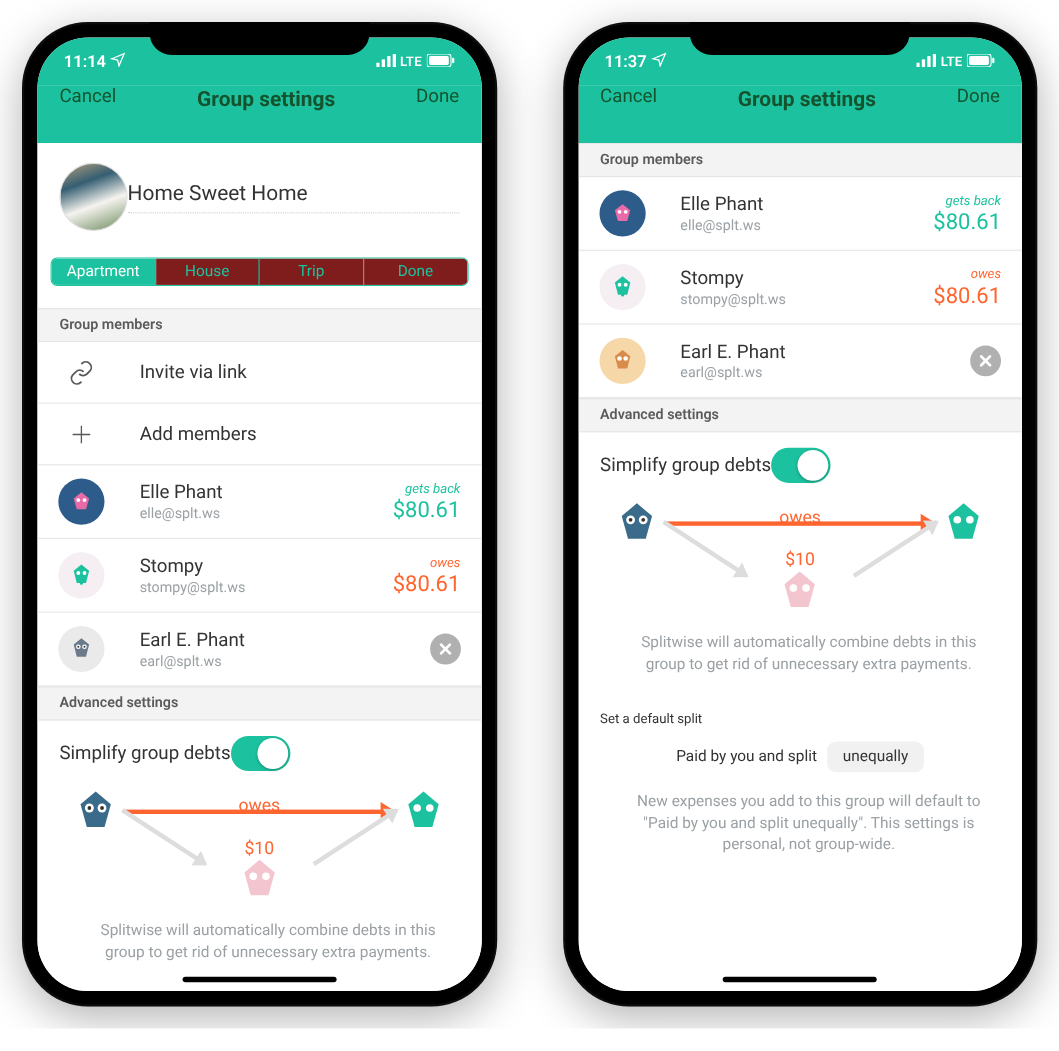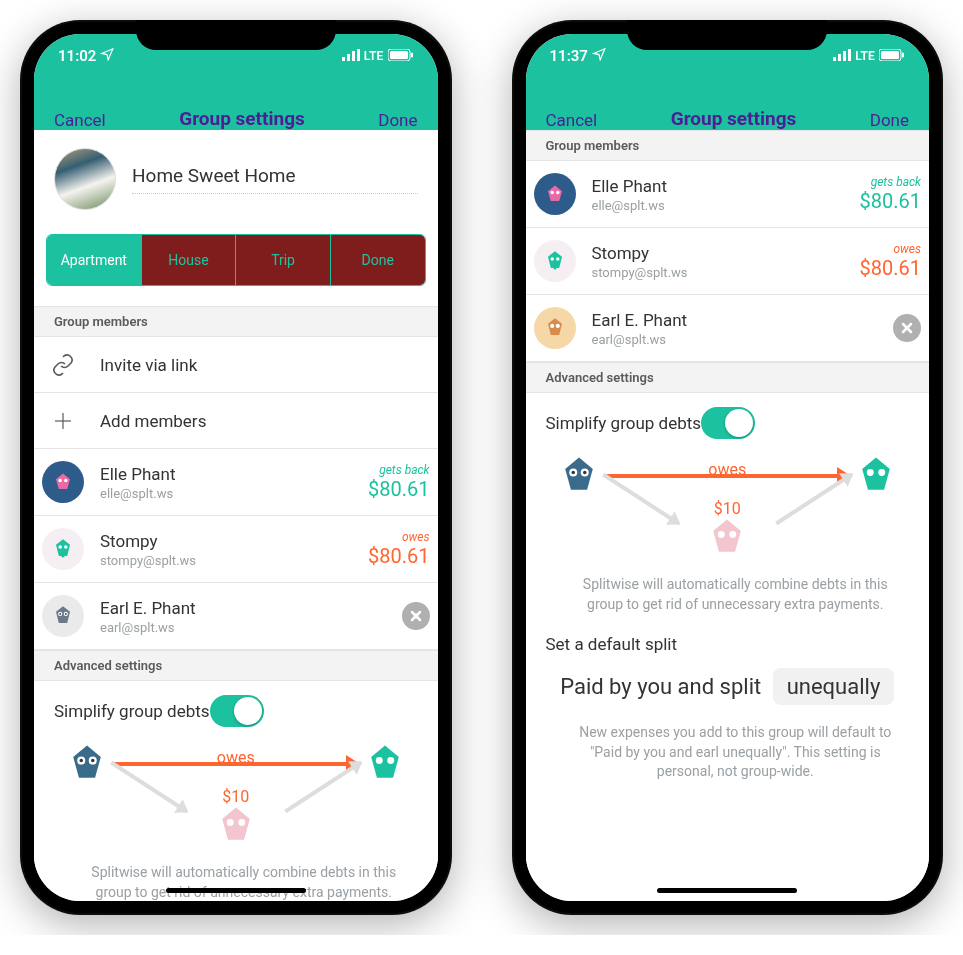--- a/index.html
+++ b/index.html
@@ -63,36 +63,36 @@
     font-size: 15px;
     font-weight: 600;
   }
   .status-left { display:flex; align-items:center; gap:4px; }
   .status-right { display:flex; align-items:center; gap:4px; font-size:12px; letter-spacing:0.2px; }
   .nav-bar {
     height: 52px;
     background: var(--teal);
     display: flex;
     justify-content: space-between;
-    align-items: flex-end;
+    align-items: flex-start;
     padding: 0 20px;
-    color: #4c1d95;
+    color: #14532d;
   }
   .nav-btn { font-size: 17px; font-weight: 400; }
   .nav-title { font-size: 19px; font-weight: 700; }
   .content {
     flex: 1;
     overflow: hidden;
     background: #fff;
   }
 
   
   .group-header {
     padding: 18px 20px 16px;
-    display:flex; align-items:center; gap:16px;
+    display:flex; align-items:center; 
   }
   .group-avatar {
     width:62px; height:62px; border-radius:50%;
     background: linear-gradient(160deg,#b8a07a 0%,#355e72 30%,#f5f3ee 60%,#6b8a5c 100%);
     border: 1px solid #ddd;
     flex-shrink:0;
   }
   .group-name {
     font-size:19px; color:var(--dark);
     border-bottom:1px dotted #ccc;
@@ -100,21 +100,21 @@
     flex:1;
   }
 
   
   .segmented {
     margin: 8px 12px 20px;
     display:flex;
     border:1.5px solid var(--teal);
     border-radius:6px;
     overflow:hidden;
-    height:52px;
+    height:26px;
   }
   .seg {
     flex:1;
     display:flex; align-items:center; justify-content:center;
     color: var(--teal);
     font-size:14px;
     border-right:1.5px solid var(--teal);
     background:#7f1d1d;
   }
   .seg:last-child { border-right:none; }
@@ -127,22 +127,22 @@
     font-size:13px;
     font-weight:600;
     color:#5a5a5a;
     border-top:1px solid var(--border);
     border-bottom:1px solid var(--border);
   }
 
   
   .row {
     display:flex; align-items:center;
-    padding:12px 8px;
-    gap:16px;
+    padding:12px 19px;
+    gap:32px;
     border-bottom:1px solid var(--border);
     min-height:56px;
   }
   .row:last-child { border-bottom:none; }
   .plain-icon { width:42px; display:flex; align-items:center; justify-content:center; color:#5a5a5a; }
   .row-main { flex:1; min-width:0; }
   .row-title { font-size:17px; color:var(--dark); }
   .row-sub { font-size:13px; color:var(--muted); margin-top:2px; }
   .row-right { text-align:right; }
   .bal-label { font-size:12px;font-style:italic; }
@@ -229,25 +229,25 @@
     font-size:14px;
     color: var(--muted);
     line-height:1.4;
     margin-left:16px;
   }
 
   .default-split {
     padding: 6px 20px 4px;
   }
   .default-split h4 {
-    margin:0 0 14px;
-    font-size:17px; font-weight:400; color:var(--dark);
+    margin:12px 0 14px;
+    font-size:12px; font-weight:400; color:var(--dark);
   }
   .split-line {
-    text-align:center; font-size:22px; color:var(--dark);
+    text-align:center; font-size:14px; color:var(--dark);
     margin-bottom:14px;
   }
   .pill {
     display:inline-block;
     padding:6px 14px;
     background:#f1f1f1;
     border-radius:8px;
     margin-left:6px;
   }
 
@@ -267,21 +267,21 @@
 </style>
 </head>
 <body>
 
 <div class="phone">
   <div class="notch"></div>
   <div class="screen">
 
     <div class="status-bar">
       <div class="status-left">
-        <span>11:02</span>
+        <span>11:14</span>
         <span>
           <svg width="14" height="14" viewBox="0 0 24 24" fill="none" stroke="#fff" stroke-width="2">
               <path d="M3 11l19-8-8 19-2-9-9-2z"></path>
             </svg>
         </span>
       </div>
       <div class="status-right">
         <span>
           <svg width="18" height="12" viewBox="0 0 18 12">
               <rect x="0" y="8" width="3" height="4" fill="#fff"></rect>
@@ -608,19 +608,19 @@
       <div class="help-text">Splitwise will automatically combine debts in this group to get rid of unnecessary extra payments.</div>
 
       <div class="default-split">
         <h4>Set a default split</h4>
         <div class="split-line">
           <span>Paid by you and split</span>
           <span class="pill">unequally</span>
         </div>
       </div>
 
-      <div class="help-text" style="padding-top:0">New expenses you add to this group will default to "Paid by you and earl unequally". This setting is personal, not group-wide.</div>
+      <div class="help-text" style="padding-top:0">New expenses you add to this group will default to "Paid by you and split unequally". This settings is personal, not group-wide.</div>
 
 
     </div>
     <div class="home-indicator"></div>
   </div>
 </div>
 
 </body></html>

